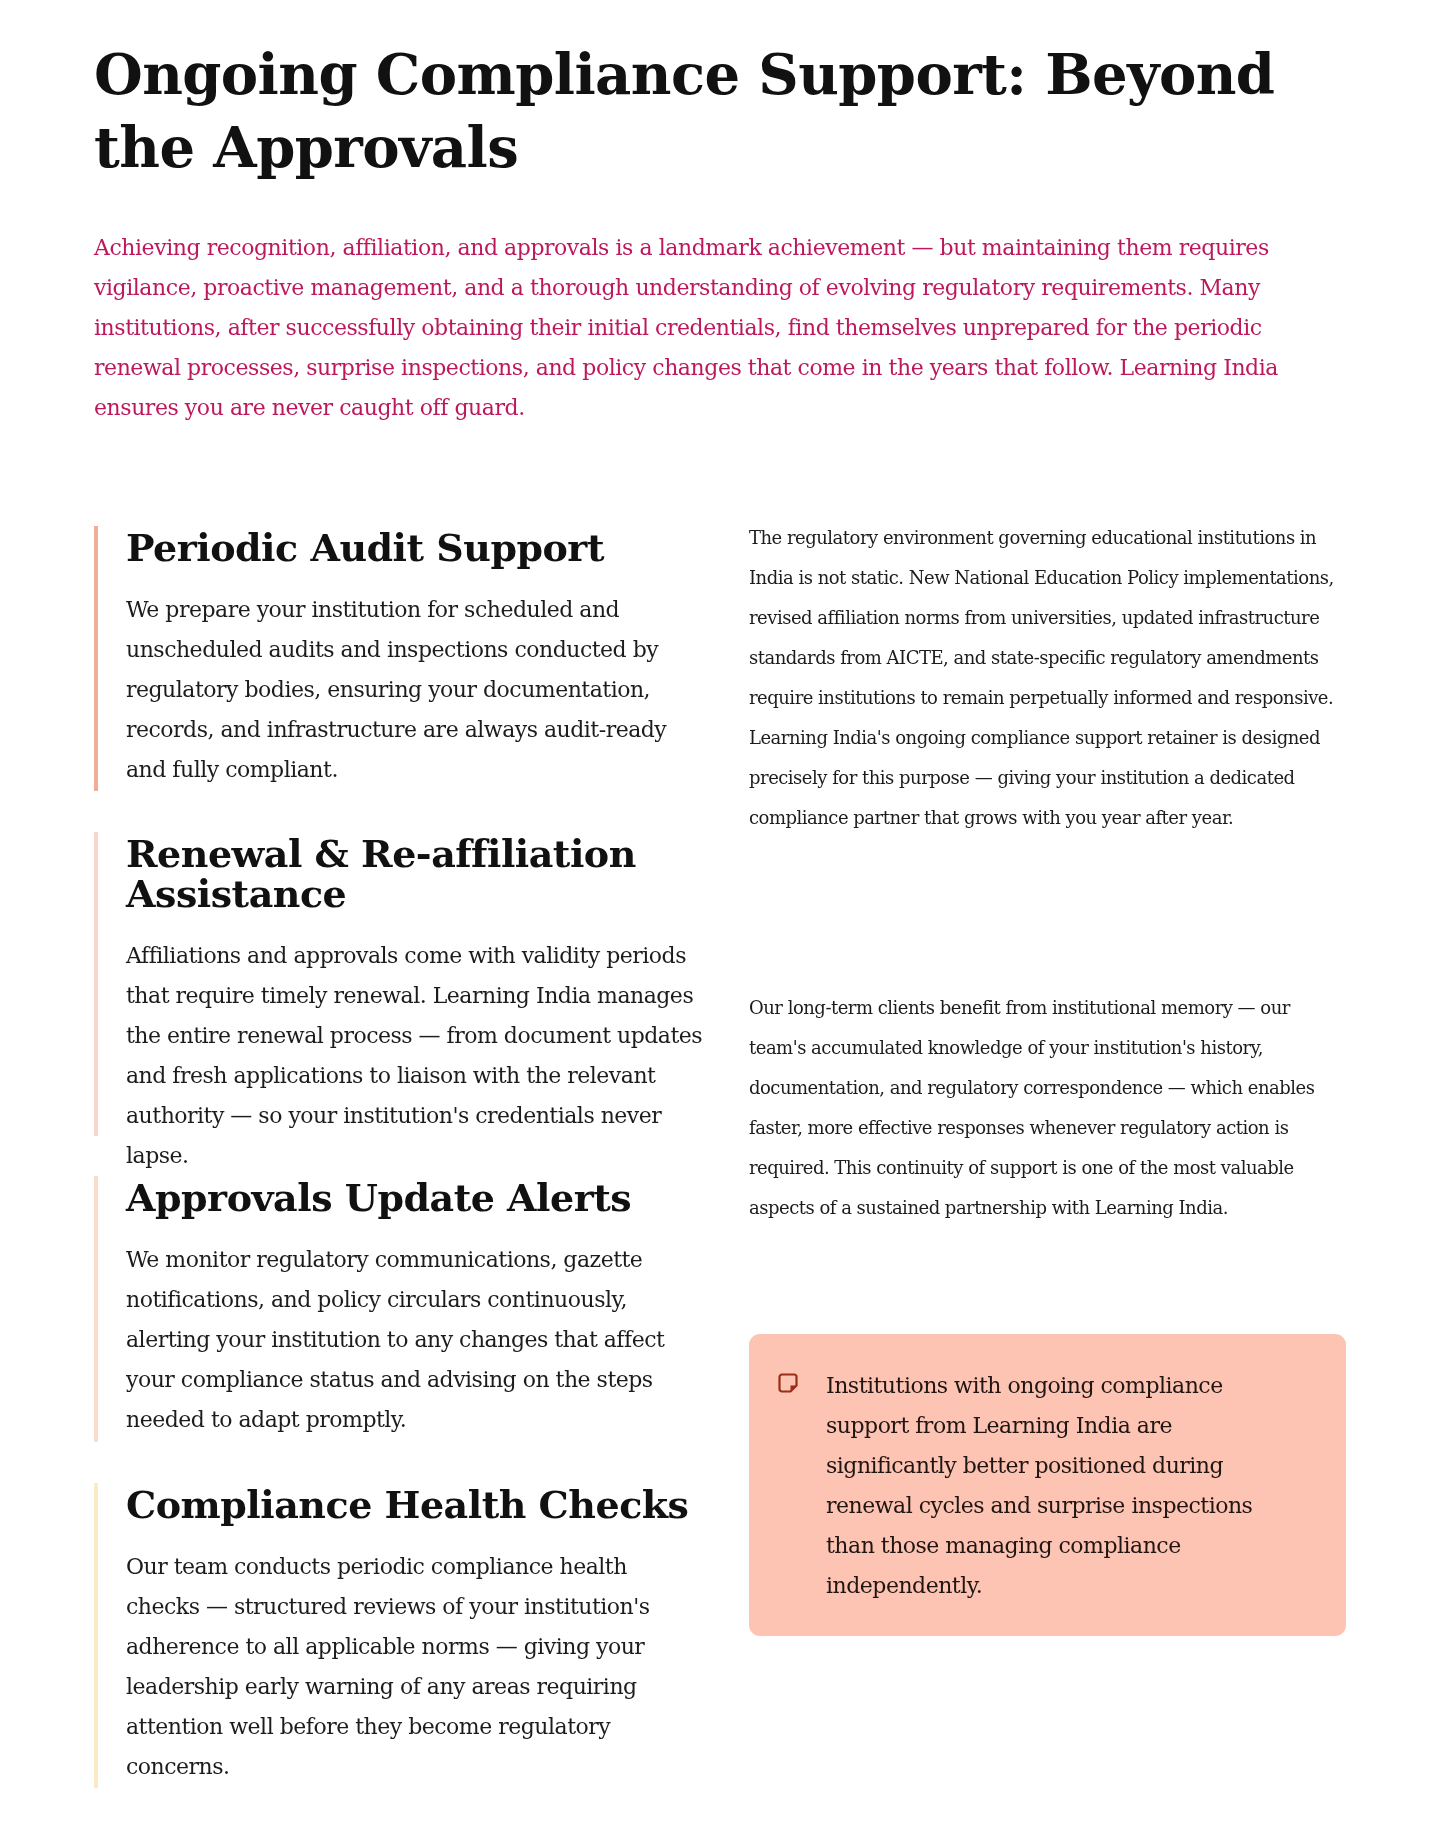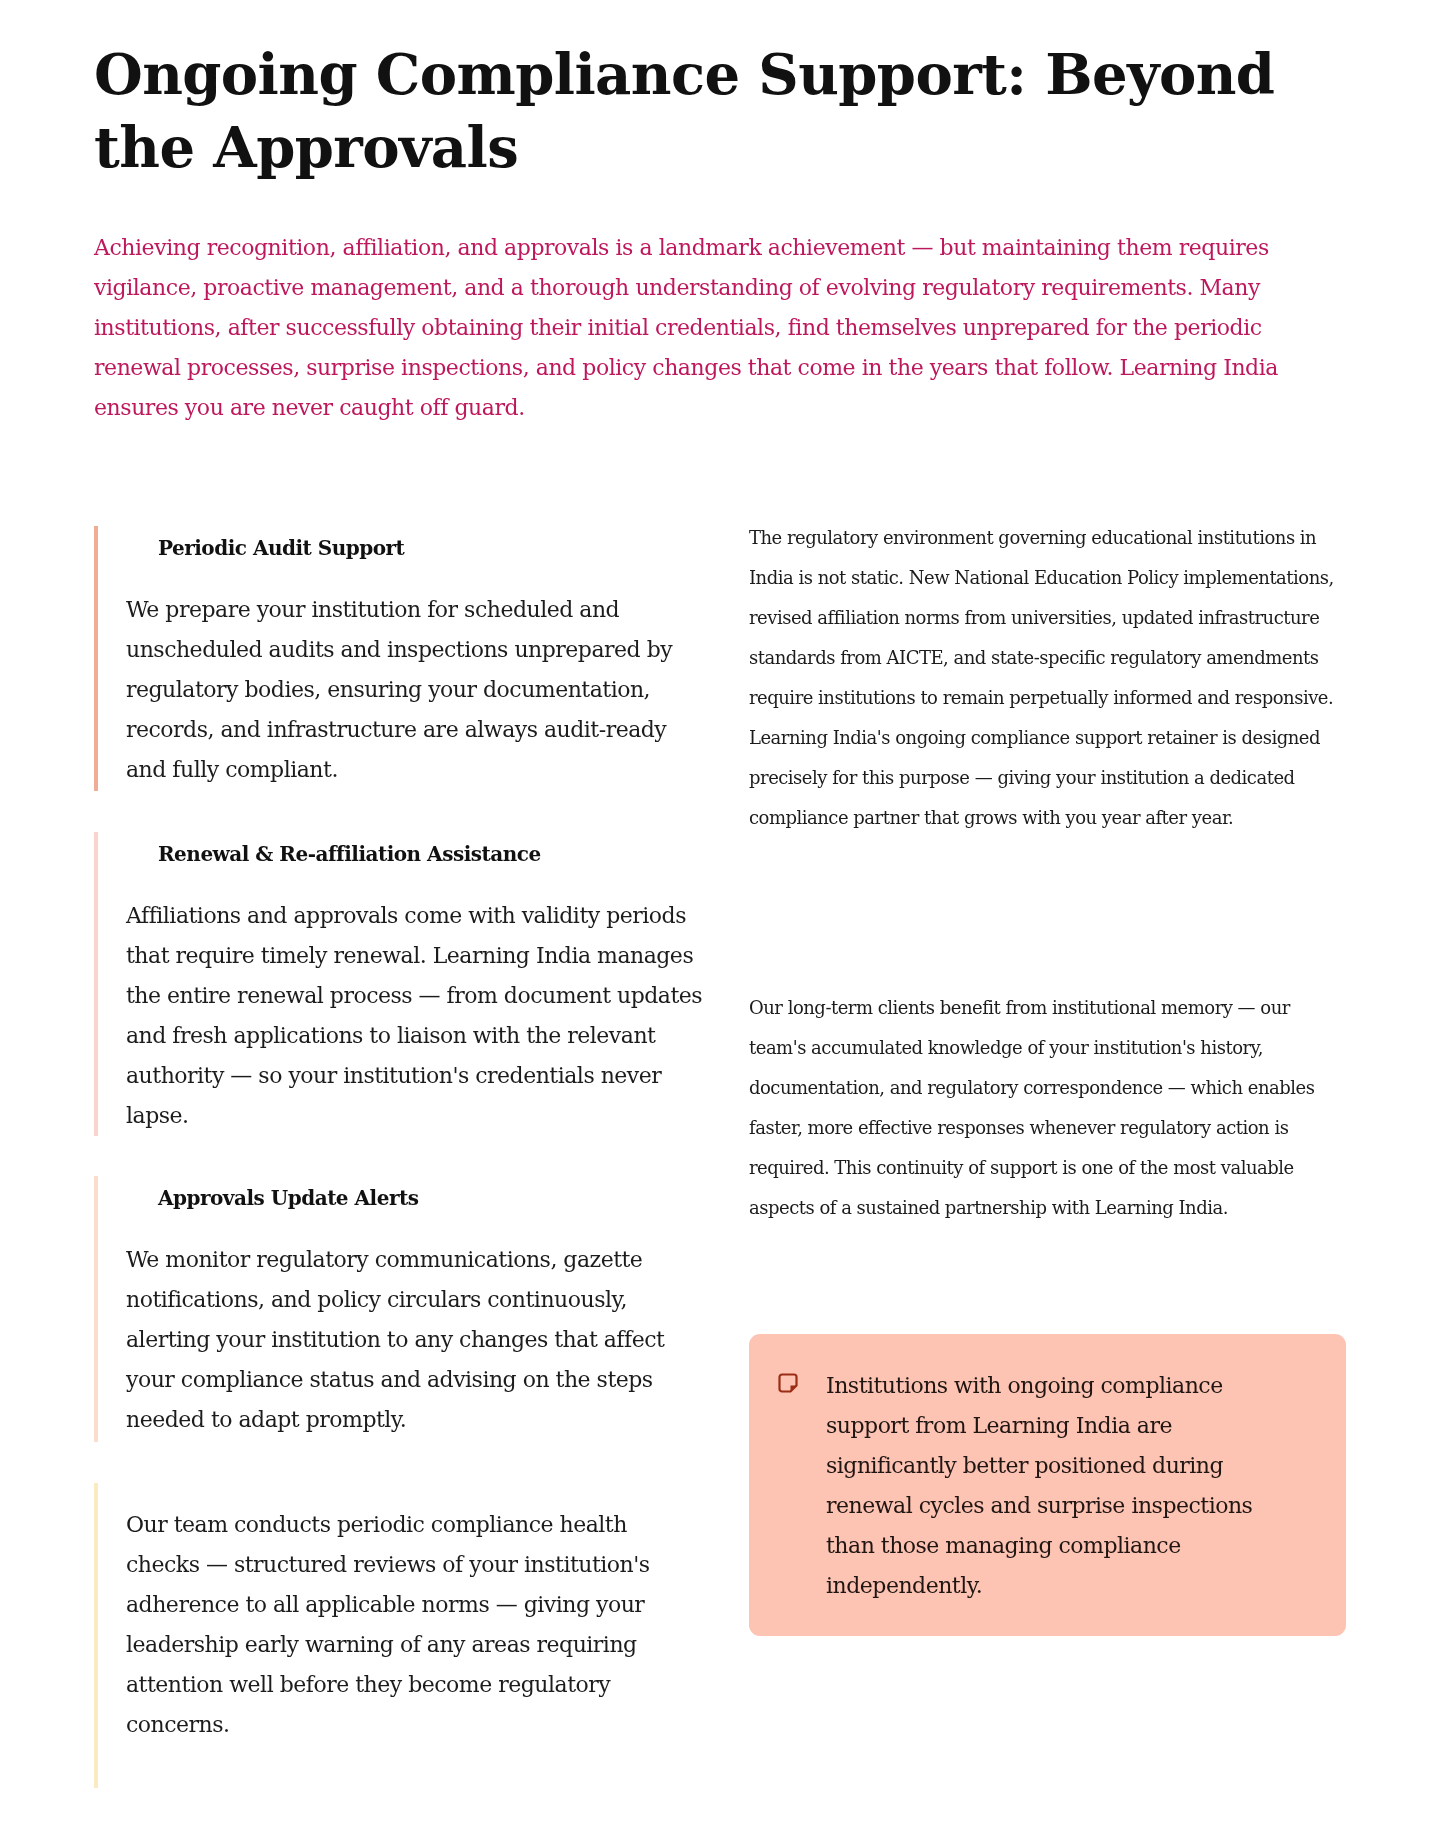--- a/index.html
+++ b/index.html
@@ -51,26 +51,25 @@
     top: 0;
     width: 597px;
   }
   .feature {
     position: relative;
     padding-left: 28px;
     border-left: 4px solid #f2ab94;
   }
   .feature h3 {
     font-weight: bold;
-    font-size: 20px;
+    font-size: 38px;
     line-height: 40px;
     letter-spacing: -0.5px;
     color: #111111;
     padding-top: 2px;
-    margin-left: 32px;
   }
   .feature p {
     margin-top: 22px;
     font-size: 22px;
     line-height: 40px;
     letter-spacing: -0.5px;
     color: #1c1c1c;
   }
   .f1 { position: absolute; top: 40px; left: 0; width: 610px; height: 265px; }
   .f2 { position: absolute; top: 346px; left: 0; width: 610px; height: 304px; }
@@ -112,31 +111,32 @@
 <body>
 
 <div class="page">
   <h1 class="page-title">Ongoing Compliance Support: Beyond the Approvals</h1>
   <p class="intro">Achieving recognition, affiliation, and approvals is a landmark achievement — but maintaining them requires vigilance, proactive management, and a thorough understanding of evolving regulatory requirements. Many institutions, after successfully obtaining their initial credentials, find themselves unprepared for the periodic renewal processes, surprise inspections, and policy changes that come in the years that follow. Learning India ensures you are never caught off guard.</p>
 
   <div class="columns">
     <div class="col-left">
       <div class="feature f1" style="border-left-color:#f2ab94;">
         <h3>Periodic Audit Support</h3>
-        <p>We prepare your institution for scheduled and unscheduled audits and inspections unprepared by regulatory bodies, ensuring your documentation, records, and infrastructure are always audit-ready and fully compliant.</p>
+        <p>We prepare your institution for scheduled and unscheduled audits and inspections conducted by regulatory bodies, ensuring your documentation, records, and infrastructure are always audit-ready and fully compliant.</p>
       </div>
       <div class="feature f2" style="border-left-color:#f9d3cc;">
         <h3>Renewal &amp; Re-affiliation Assistance</h3>
         <p>Affiliations and approvals come with validity periods that require timely renewal. Learning India manages the entire renewal process — from document updates and fresh applications to liaison with the relevant authority — so your institution's credentials never lapse.</p>
       </div>
       <div class="feature f3" style="border-left-color:#fcdccc;">
         <h3>Approvals Update Alerts</h3>
         <p>We monitor regulatory communications, gazette notifications, and policy circulars continuously, alerting your institution to any changes that affect your compliance status and advising on the steps needed to adapt promptly.</p>
       </div>
       <div class="feature f4" style="border-left-color:#fcebc2;">
+        <h3>Compliance Health Checks</h3>
         <p>Our team conducts periodic compliance health checks — structured reviews of your institution's adherence to all applicable norms — giving your leadership early warning of any areas requiring attention well before they become regulatory concerns.</p>
       </div>
     </div>
 
     <div class="col-right">
       <p class="right-p right-p1">The regulatory environment governing educational institutions in India is not static. New National Education Policy implementations, revised affiliation norms from universities, updated infrastructure standards from AICTE, and state-specific regulatory amendments require institutions to remain perpetually informed and responsive. Learning India's ongoing compliance support retainer is designed precisely for this purpose — giving your institution a dedicated compliance partner that grows with you year after year.</p>
       <p class="right-p right-p2">Our long-term clients benefit from institutional memory — our team's accumulated knowledge of your institution's history, documentation, and regulatory correspondence — which enables faster, more effective responses whenever regulatory action is required. This continuity of support is one of the most valuable aspects of a sustained partnership with Learning India.</p>
 
       <div class="callout">
         <span class="callout-icon">

